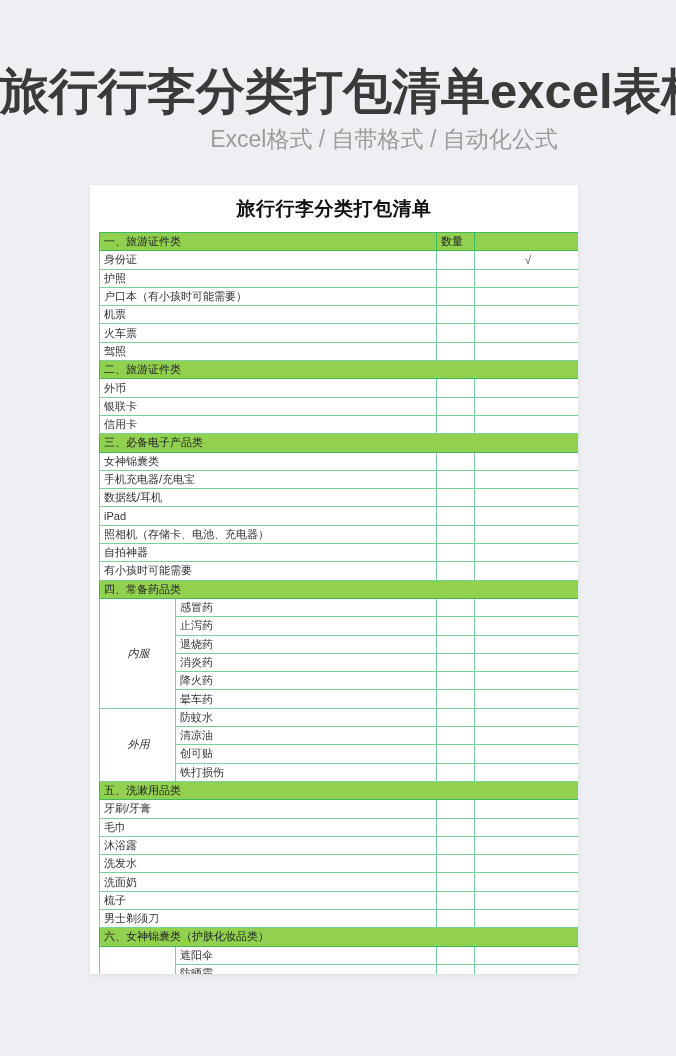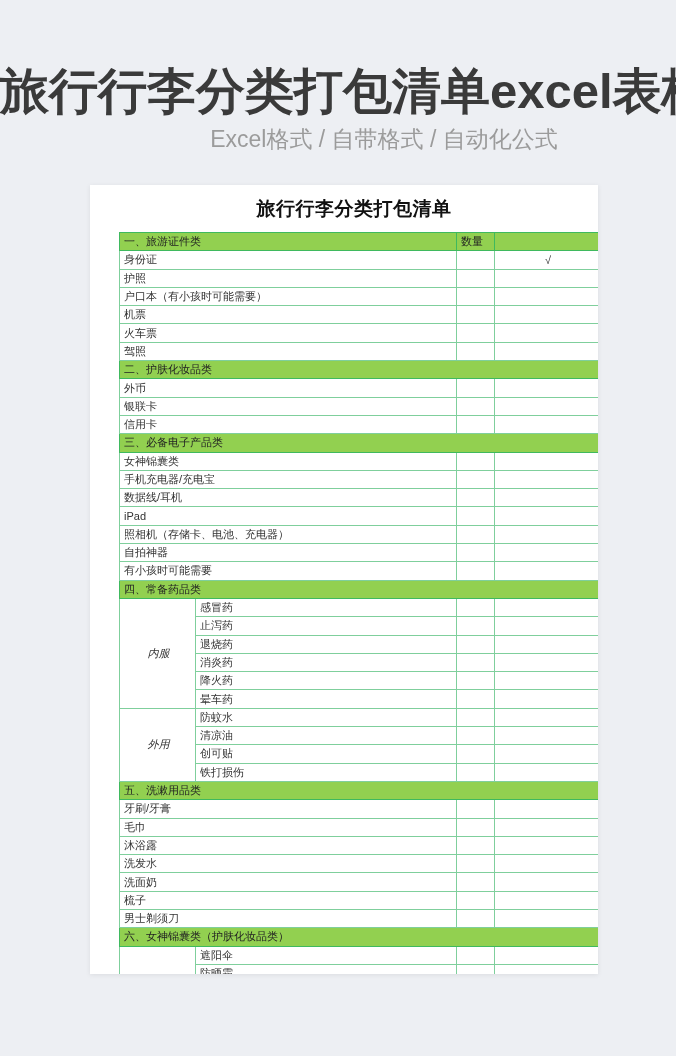--- a/index.html
+++ b/index.html
@@ -16,21 +16,20 @@
     font-size:49px; font-weight:700; color:#3A3A3A;
   }
   .hero-subtitle {
     position:absolute; top:124px; left:0; width:676px;
     text-align:center; font-size:23px; color:#9B9B9B; white-space:nowrap;margin-left:46px;
   }
   .preview-card {
     position:absolute; left:90px; top:185px; width:488px; height:789px;
     background:#FFFFFF; overflow:hidden;
     box-shadow:0 1px 5px rgba(0,0,0,0.08);
-    padding-left:20px;
   }
   .sheet-title {
     height:47px; display:flex; align-items:center; justify-content:center;
     font-size:19px; font-weight:700; color:#111111; letter-spacing:0.5px;
   }
   table.grid {
     border-collapse:collapse; table-layout:fixed;
     width:480px; margin-left:9px;
   }
   table.grid td {
@@ -100,21 +99,21 @@
           <td colspan="2">火车票</td>
           <td class="qty-cell"></td>
           <td class="check-cell"></td>
         </tr>
         <tr>
           <td colspan="2">驾照</td>
           <td class="qty-cell"></td>
           <td class="check-cell"></td>
         </tr>
         <tr class="section-row">
-          <td colspan="4">二、护肤化妆品类</td>
+          <td colspan="4">二、旅游证件类</td>
         </tr>
         <tr>
           <td colspan="2">外币</td>
           <td class="qty-cell"></td>
           <td class="check-cell"></td>
         </tr>
         <tr>
           <td colspan="2">银联卡</td>
           <td class="qty-cell"></td>
           <td class="check-cell"></td>

